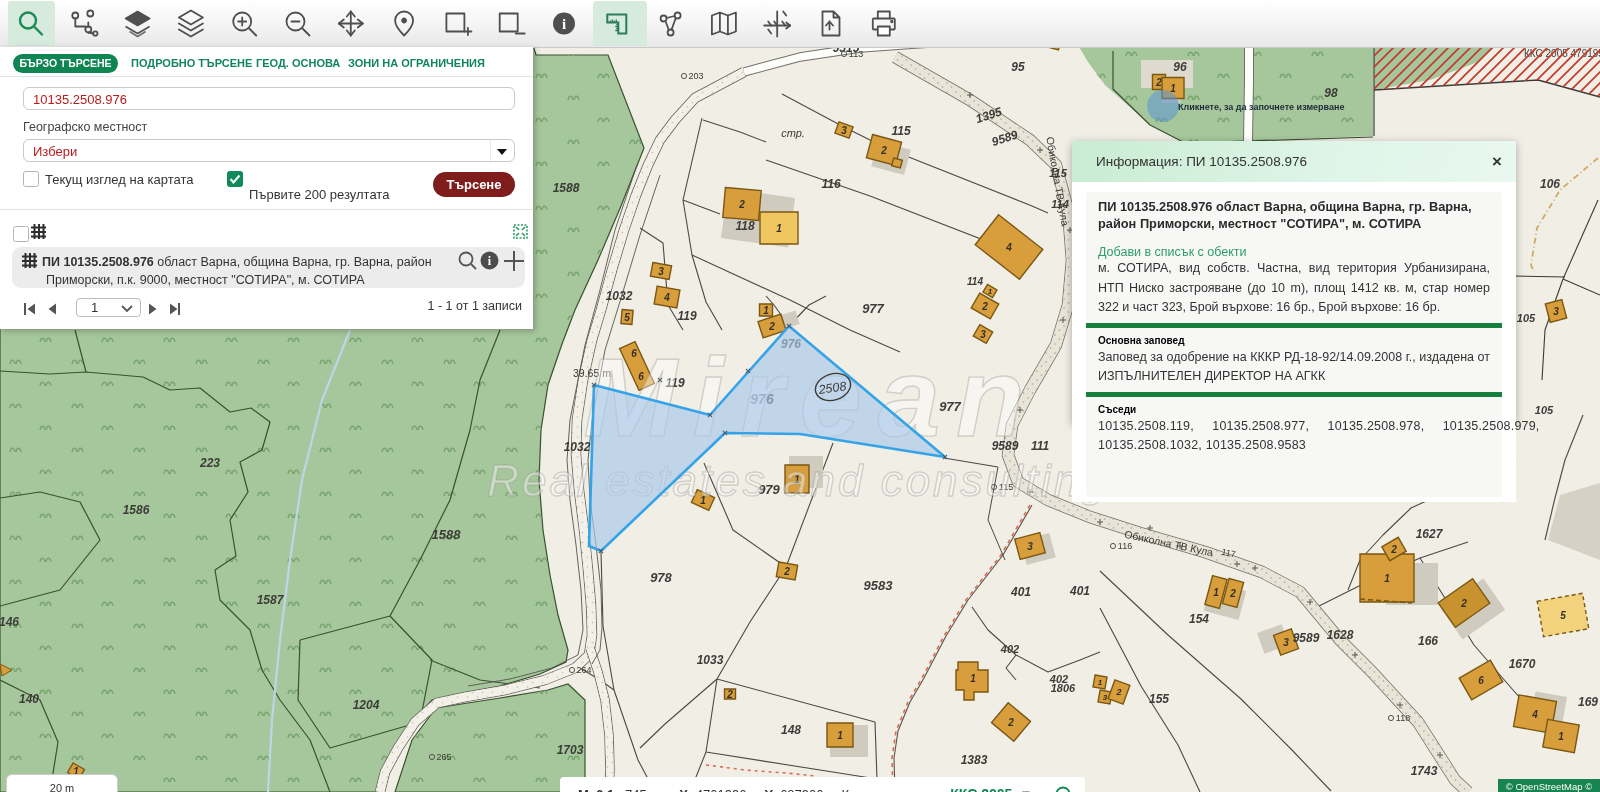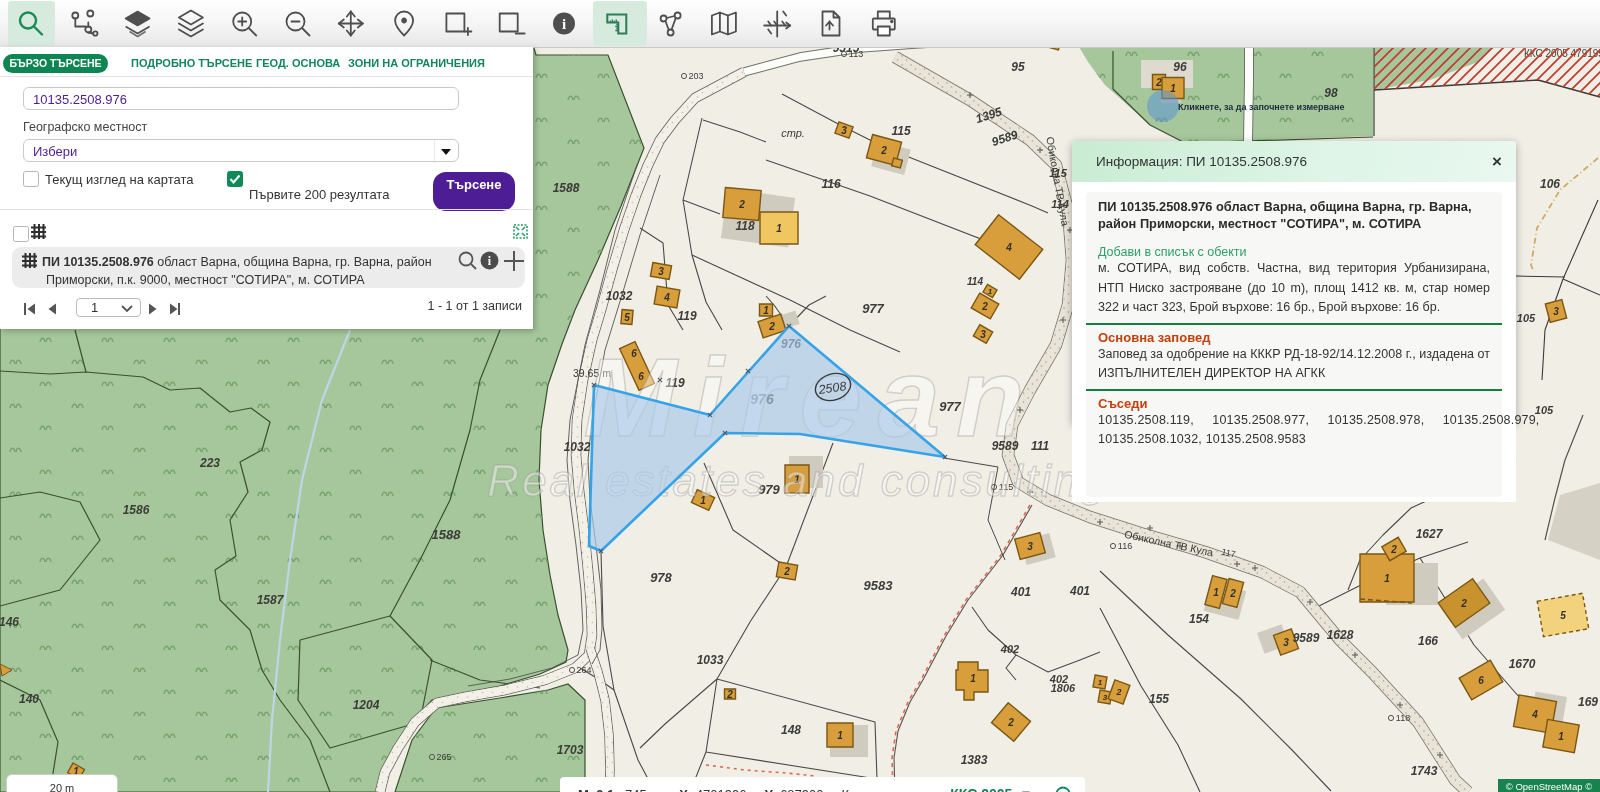--- a/index.html
+++ b/index.html
@@ -4,40 +4,40 @@
 body{width:1600px;height:792px;overflow:hidden;position:relative;font-family:"Liberation Sans",sans-serif;background:#f0eee5}
 #map{position:absolute;left:0;top:0}
 .ml{font-style:italic;font-weight:bold;fill:#3c3c38}
 .mi{font-style:italic;fill:#3c3c38}
 .ms{fill:#3c3c38}
 .bl{font-style:italic;font-weight:bold;fill:#33302a;text-anchor:middle}
 .tt{font-size:9px;font-weight:bold;fill:#1c2c3c}
 .toolbar{position:absolute;left:0;top:0;width:1600px;height:47px;background:linear-gradient(#ffffff,#f4f4f4 55%,#e8e8e8);border-bottom:1px solid #c9c9c9}
 .tbsel{position:absolute;top:1px;width:47px;height:45px;background:#d7eade;border-radius:3px}
 .panel{position:absolute;left:0;top:47px;width:533px;height:282px;background:#fff;box-shadow:2px 2px 6px rgba(0,0,0,0.25)}
-.tabpill{position:absolute;left:3px;top:7px;width:105px;height:19px;background:#0e8552;color:#fff;font-size:10.5px;font-weight:bold;text-align:center;line-height:19px;border-radius:11px}
+.tabpill{position:absolute;left:13px;top:7px;width:105px;height:19px;background:#0e8552;color:#fff;font-size:10.5px;font-weight:bold;text-align:center;line-height:19px;border-radius:11px}
 .tab{position:absolute;top:7px;height:19px;color:#12855c;font-size:11px;font-weight:bold;line-height:19px}
 .hr{position:absolute;left:0;width:533px;border-top:1px solid #e3e3e3}
-.inp{position:absolute;left:23px;width:436px;border:1px solid #c9c9c9;border-radius:6px;font-size:13px;color:#4c1d95;padding-left:9px;box-sizing:border-box}
+.inp{position:absolute;left:23px;width:492px;border:1px solid #c9c9c9;border-radius:6px;font-size:13px;color:#b91c1c;padding-left:9px;box-sizing:border-box}
 .lab{position:absolute;left:23px;top:73px;font-size:12.5px;color:#444}
 .ck{position:absolute;font-size:13px;color:#333}
-.btn{position:absolute;left:433px;top:125px;width:82px;height:39px;background:#4c1d95;border-radius:13px;color:#fff;font-size:13px;font-weight:bold;text-align:center;line-height:25px}
+.btn{position:absolute;left:433px;top:125px;width:82px;height:25px;background:#7f1d1d;border-radius:13px;color:#fff;font-size:13px;font-weight:bold;text-align:center;line-height:25px}
 .res{position:absolute;left:12px;top:200px;width:513px;height:41px;background:#ececec;border-radius:9px;font-size:12.5px;color:#333;padding:5px 0 0 9px;box-sizing:border-box;line-height:17.5px;overflow:hidden}
 .gi{margin-right:4px}
 .pgbox{position:absolute;left:76px;top:251px;width:49px;height:17px;border:1px solid #bbb;border-radius:4px;font-size:13px;color:#333;text-align:left;padding-left:14px;line-height:17px}
 .pgtxt{position:absolute;right:11px;top:252px;font-size:12.5px;color:#333}
 .popup{position:absolute;left:1072px;top:141px;width:444px;height:283px;background:#fff;border-radius:3px;box-shadow:0 2px 8px rgba(0,0,0,0.3)}
 .pophead{height:41px;background:linear-gradient(110deg,#c9ecd2,#dff5e8 60%,#e9f8f0);font-size:13.5px;color:#333;line-height:41px;padding-left:24px;border-radius:3px 3px 0 0}
 .popx{position:absolute;right:14px;top:0;font-size:17px;font-weight:bold;color:#333}
 .popbody{position:absolute;left:0;top:41px;width:444px;height:320px;background:#fff}
 .popin{position:absolute;left:14px;top:10px;width:416px;height:305px;background:#f7f7f6;border-radius:4px;padding:0 12px;box-sizing:border-box}
 .pt{font-size:12.8px;color:#2b2b2b;line-height:17px;padding-top:6px}
 .plink{color:#2f9e68;font-size:12.5px;margin-top:13px}
 .pp{font-size:12.5px;color:#333;line-height:19.5px;text-align:justify}
-.psec{font-size:13px;font-weight:bold;color:#c2410c;border-top:2px solid #15803d;margin-top:5px;padding-top:5px;line-height:15px;margin-left:-12px;margin-right:-12px;padding-left:12px}
+.psec{font-size:10px;font-weight:bold;color:#000000;border-top:5px solid #15803d;margin-top:5px;padding-top:5px;line-height:15px;margin-left:-12px;margin-right:-12px;padding-left:12px}
 .scalebox{position:absolute;left:6px;top:774px;width:110px;height:30px;background:#fff;border:1px solid #ccc;border-radius:6px;font-size:11px;color:#333;text-align:center}
 .statusbar{position:absolute;left:560px;top:777px;width:525px;height:28px;background:#fff;border-radius:4px;font-size:13px;color:#333;padding:9px 0 0 18px;box-sizing:border-box;overflow:hidden}
 .sb1{font-weight:bold}
 .osm{position:absolute;left:1498px;top:779px;width:102px;height:13px;background:#17834f;color:#fff;font-size:9.5px;padding-top:2px;text-align:center}
 </style></head><body>
 <div id="map"><svg width="1600" height="792" viewBox="0 0 1600 792" font-family="Liberation Sans, sans-serif">
       <defs>
 <pattern id="trees" width="62" height="44" patternUnits="userSpaceOnUse">
  <g stroke="#77a46f" stroke-width="1.4" fill="none">
   <path d="M10,12 c0.8,-5 4.2,-5 5,0 M16,12 c0.8,-5 4.2,-5 5,0"></path>
@@ -524,21 +524,21 @@
     <div class="pgtxt">1 - 1 от 1 записи</div>
   </div>
 <div class="popup">
     <div class="pophead">Информация: ПИ 10135.2508.976<span class="popx">×</span></div>
     <div class="popbody">
       <div class="popin">
         <div class="pt"><b>ПИ 10135.2508.976 област Варна, община Варна, гр. Варна, район Приморски, местност "СОТИРА", м. СОТИРА</b></div>
         <div class="plink">Добави в списък с обекти</div>
         <div class="pp">м. СОТИРА, вид собств. Частна, вид територия Урбанизирана, НТП Ниско застрояване (до 10 m), площ 1412 кв. м, стар номер 322 и част 323, Брой върхове: 16 бр., Брой върхове: 16 бр.</div>
         <div class="psec">Основна заповед</div>
-        <div class="pp" style="text-align:justify">Заповед за одобрение на КККР РД-18-92/14.12.2008 г., издадена от ИЗПЪЛНИТЕЛЕН ДИРЕКТОР НА АГКК</div>
+        <div class="pp" style="text-align:justify">Заповед за одобрение на КККР РД-18-92/14.09.2008 г., издадена от ИЗПЪЛНИТЕЛЕН ДИРЕКТОР НА АГКК</div>
         <div class="psec">Съседи</div>
         <div class="pp" style="white-space:nowrap;letter-spacing:0.2px">10135.2508.119,&nbsp;&nbsp;&nbsp;&nbsp;&nbsp;10135.2508.977,&nbsp;&nbsp;&nbsp;&nbsp;&nbsp;10135.2508.978,&nbsp;&nbsp;&nbsp;&nbsp;&nbsp;10135.2508.979,<br>10135.2508.1032, 10135.2508.9583</div>
       </div>
     </div>
   </div>
 <div class="scalebox">
     <div style="margin-top:7px">20 m</div>
   </div>
 <div class="statusbar"><span style="font-weight:bold">М</span>&nbsp;&nbsp;<span class="sb1">6.1</span>&nbsp;&nbsp;&nbsp;745&nbsp;&nbsp;&nbsp;&nbsp;&nbsp;&nbsp;&nbsp;&nbsp;&nbsp;<span class="sb1">X:</span> 4701996&nbsp;&nbsp;&nbsp;&nbsp;&nbsp;<span class="sb1">Y:</span> 687900&nbsp;&nbsp;&nbsp;&nbsp;&nbsp;К&nbsp;&nbsp;&nbsp;&nbsp;&nbsp;&nbsp;&nbsp;&nbsp;&nbsp;&nbsp;&nbsp;&nbsp;&nbsp;&nbsp;&nbsp;&nbsp;&nbsp;&nbsp;&nbsp;&nbsp;&nbsp;&nbsp;&nbsp;&nbsp;&nbsp;&nbsp;&nbsp;&nbsp;<span style="color:#0f8552;font-weight:bold;font-size:14px">ККС 2005</span>&nbsp;&nbsp;<span style="color:#555">▼</span><svg width="20" height="20" style="position:absolute;left:495px;top:9px">
       <circle cx="8" cy="8" r="6.5" fill="none" stroke="#12895a" stroke-width="1.8"></circle>

